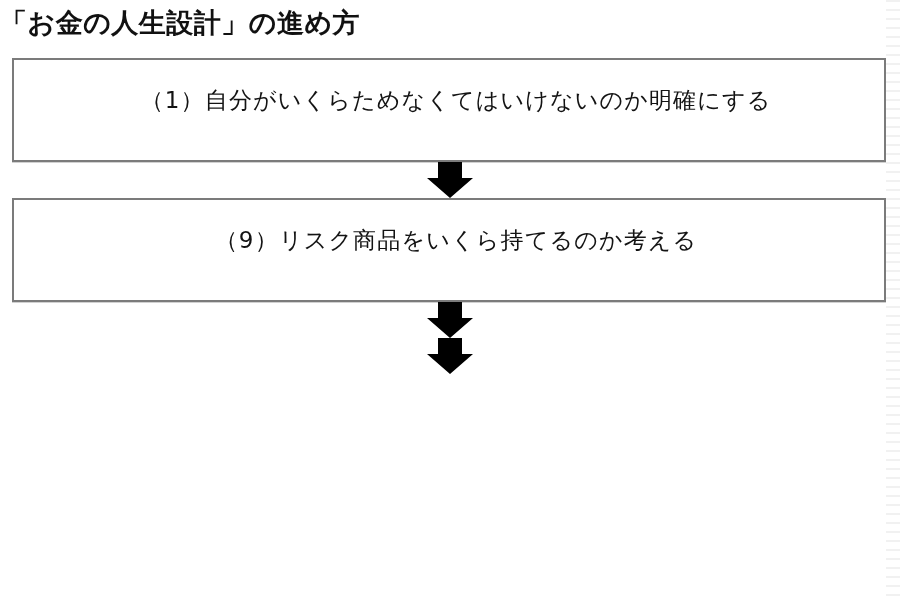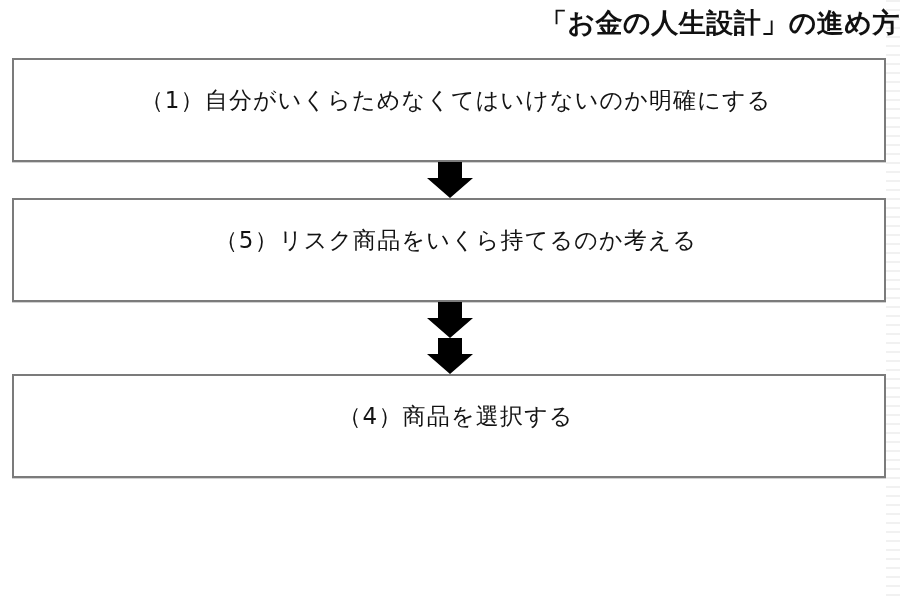--- a/index.html
+++ b/index.html
@@ -43,21 +43,21 @@
   }
 
   
   .title {
     position: absolute;
     left: 0;
     right: 0;
     top: 2px;
     height: 42px;
     line-height: 42px;
-    text-align: right;
+    text-align: left;
     font-size: 27px;
     font-weight: bold;
     letter-spacing: 0.5px;
     color: #111111;
     white-space: nowrap;
   }
 
   
   .flow {
     position: absolute;
@@ -121,40 +121,37 @@
 
     <div class="connector">
       <span class="arrow-down">
         <svg viewBox="0 0 46 36" width="46" height="36" aria-hidden="true">
           <polygon points="11,0 35,0 35,16 46,16 23,36 0,16 11,16" fill="#000000"></polygon>
         </svg>
       </span>
     </div>
 
     <div class="step-box">
-      <span class="step-label">（5）リスク商品をいくら持てるのか考える</span>
+      <span class="step-label">（9）リスク商品をいくら持てるのか考える</span>
     </div>
 
     <div class="connector">
       <span class="arrow-down">
         <svg viewBox="0 0 46 36" width="46" height="36" aria-hidden="true">
           <polygon points="11,0 35,0 35,16 46,16 23,36 0,16 11,16" fill="#000000"></polygon>
         </svg>
       </span>
     </div>
 
 
     <div class="connector">
       <span class="arrow-down">
         <svg viewBox="0 0 46 36" width="46" height="36" aria-hidden="true">
           <polygon points="11,0 35,0 35,16 46,16 23,36 0,16 11,16" fill="#000000"></polygon>
         </svg>
       </span>
     </div>
 
-    <div class="step-box">
-      <span class="step-label">（4）商品を選択する</span>
-    </div>
 
   </div>
 
   <div class="edge-texture"></div>
 </div>
 
 </body></html>

